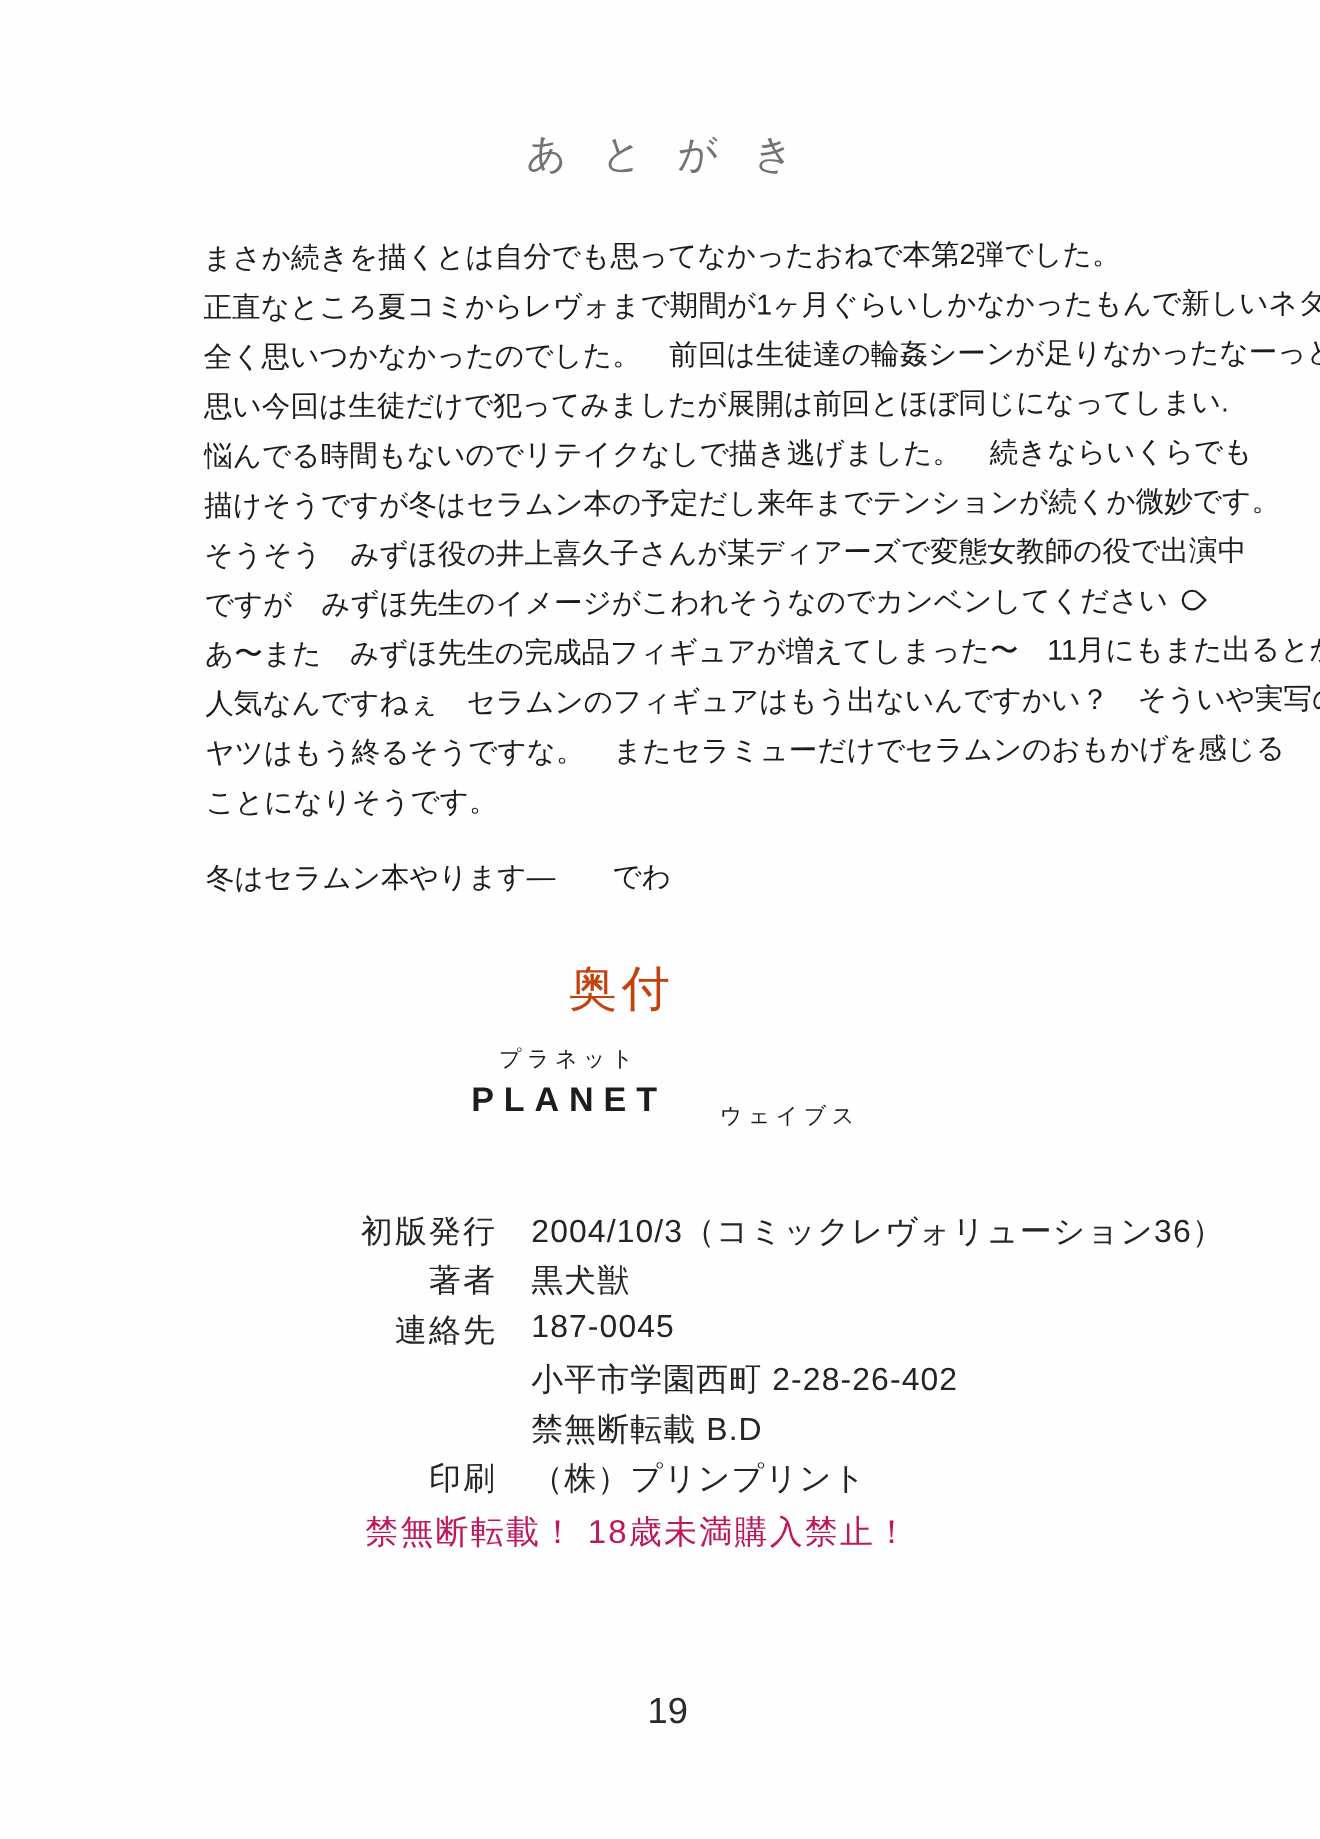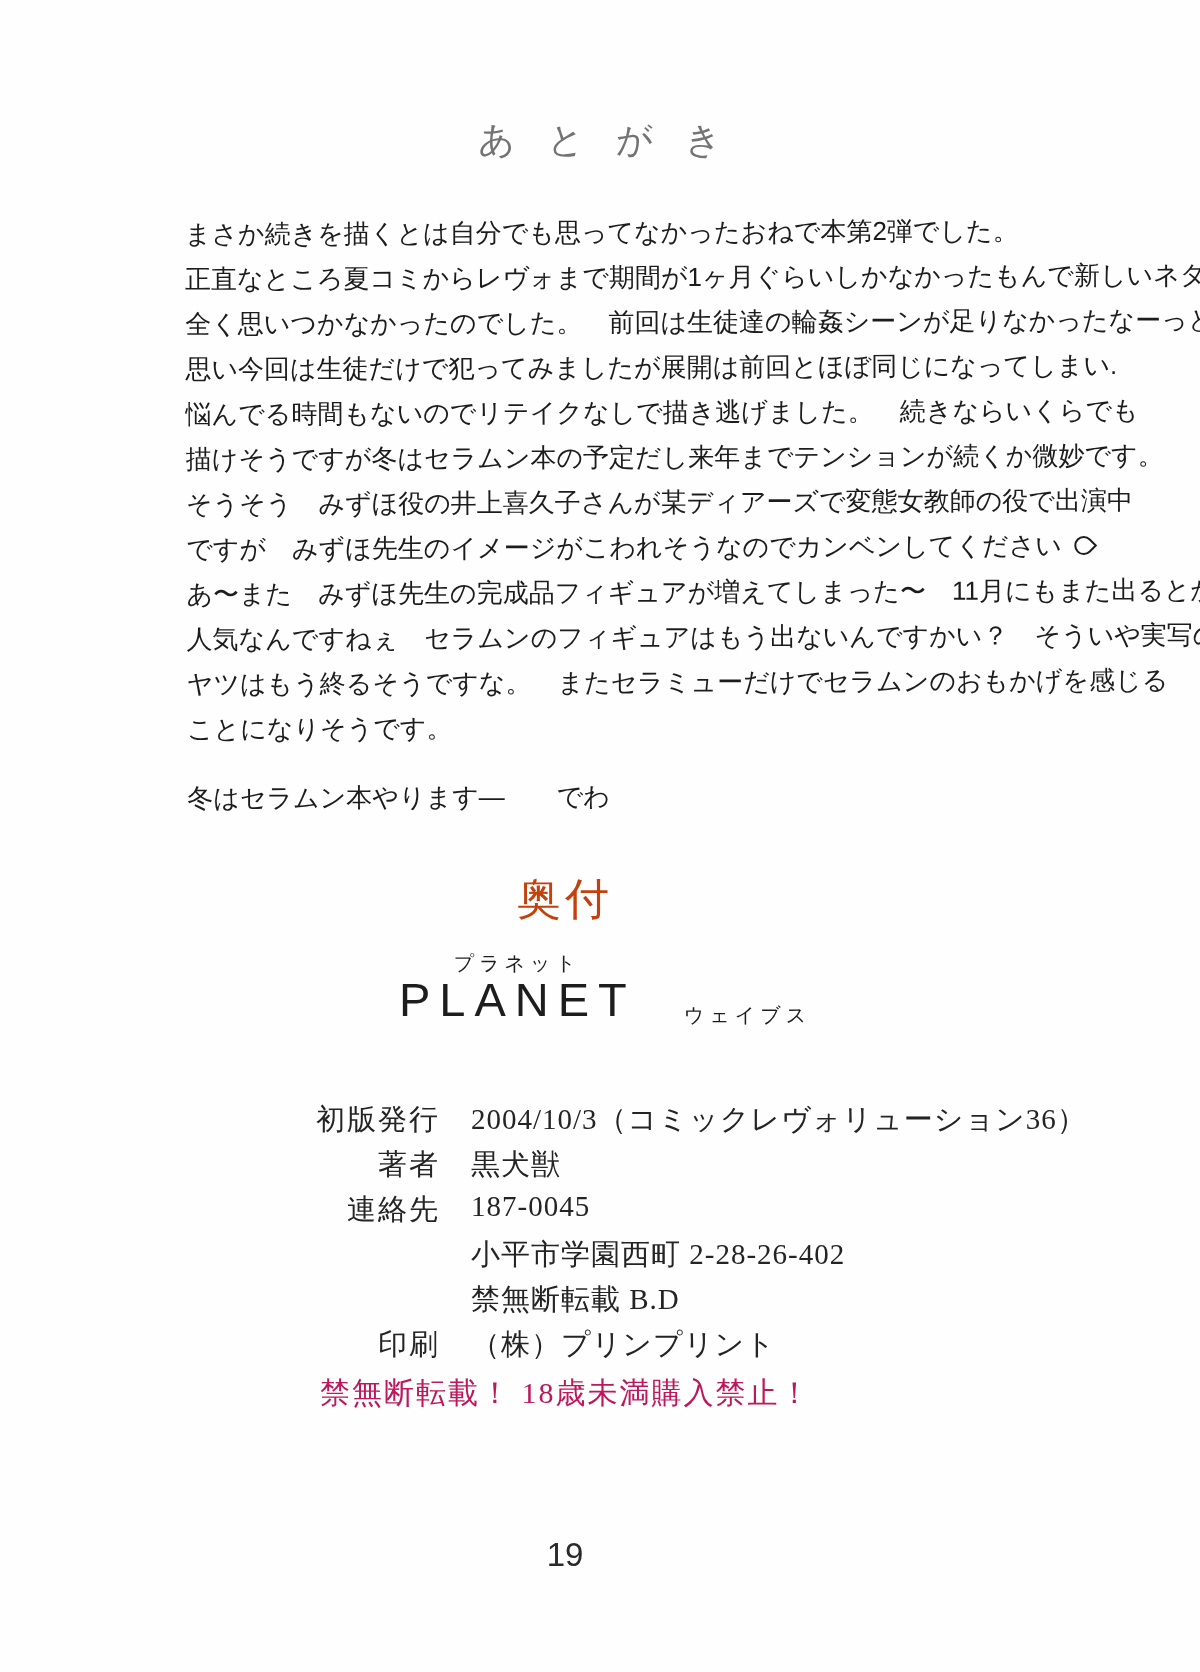--- a/index.html
+++ b/index.html
@@ -39,37 +39,37 @@
     position:absolute;top:870px;left:0;width:1130px;
     text-align:center;font-size:44px;letter-spacing:4px;color:#c2410c;
   }
   .book-title{
     position:absolute;top:952px;left:0;width:1210px;
     display:flex;justify-content:center;align-items:flex-end;gap:48px;
     color:#1d1d1d;
   }
   .word-stack{display:inline-flex;flex-direction:column;align-items:center;text-align:center;}
   .furigana{font-size:20px;letter-spacing:5px;line-height:22px;}
-  .title-word{font-size:47px;letter-spacing:9px;line-height:52px;font-weight:400;}
+  .title-word{font-size:31px;letter-spacing:9px;line-height:52px;font-weight:700;}
 
   .colophon-rows{
-    position:absolute;top:1100px;left:288px;width:720px;
-    font-size:29px;color:#242424;font-family:Liberation Serif, serif;
+    position:absolute;top:1100px;left:300px;width:720px;
+    font-size:29px;color:#242424;
   }
   .c-row{display:flex;align-items:flex-start;height:45px;}
   .c-label{width:152px;text-align:right;margin-right:20px;letter-spacing:2px;flex:none;}
   .c-value{white-space:nowrap;letter-spacing:1px;margin-left:11px;}
   .notice{
     margin-top:3px;margin-left:32px;
     font-size:30px;letter-spacing:2px;white-space:nowrap;color:#be185d;
   }
 
   .page-number{
     position:absolute;top:1536px;left:0;width:1130px;
-    text-align:center;font-size:33px;color:#2a2a2a;
+    text-align:center;font-size:33px;color:#2a2a2a;padding-left:42px;
   }
 </style>
 </head>
 <body>
 
 <div class="page">
 
   <div class="hw-title">あとがき</div>
 
   <div class="afterword">

